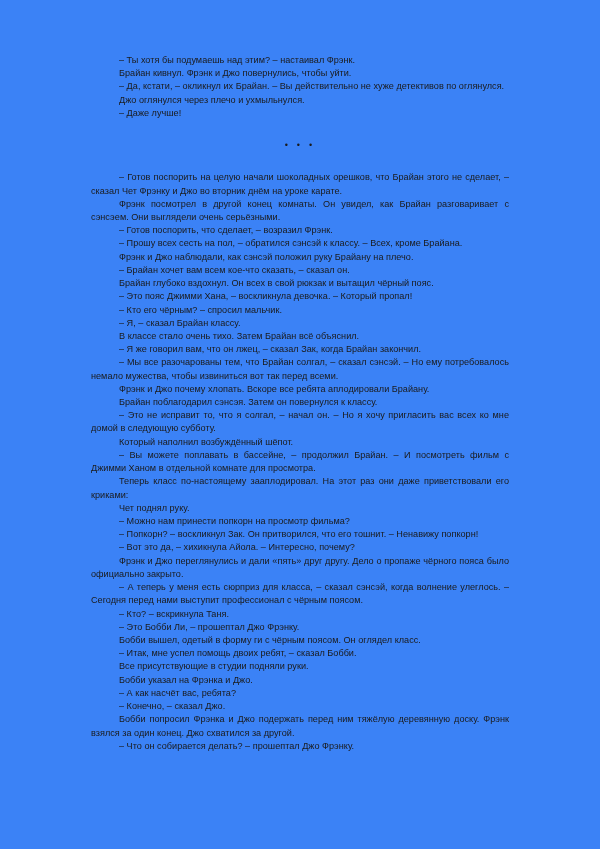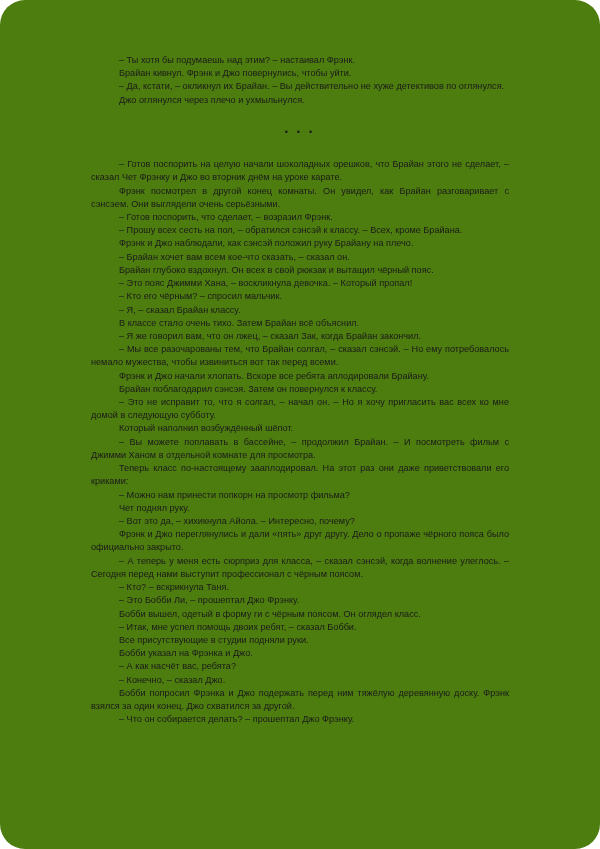--- a/index.html
+++ b/index.html
@@ -11,22 +11,21 @@
     width: 600px;
     height: 849px;
     font-family: "Liberation Sans", sans-serif;
     color: #1a1a1a;
     overflow: hidden;
   }
   #page {
     position: relative;
     width: 600px;
     height: 849px;
-    background: #4d7c0f;
-    border-radius: 25px;
+    background: #3b82f6;
   }
   #text-column {
     position: absolute;
     left: 91px;
     top: 54px;
     width: 418px;
   }
   .para {
     margin: 0;
     padding: 0;
@@ -58,46 +57,48 @@
 </head>
 <body>
 
 <div id="page">
   <div id="text-column">
 
     <p class="para">– Ты хотя бы подумаешь над этим? – настаивал Фрэнк.</p>
     <p class="para">Брайан кивнул. Фрэнк и Джо повернулись, чтобы уйти.</p>
     <p class="para">– Да, кстати, – окликнул их Брайан. – Вы действительно не хуже детективов по оглянулся.</p>
     <p class="para">Джо оглянулся через плечо и ухмыльнулся.</p>
+    <p class="para">– Даже лучше!</p>
 
     <div class="spacer-before-sep"></div>
     <p class="sep">• • •</p>
     <div class="spacer-after-sep"></div>
 
     <p class="para">– Готов поспорить на целую начали шоколадных орешков, что Брайан этого не сделает, – сказал Чет Фрэнку и Джо во вторник днём на уроке карате.</p>
     <p class="para">Фрэнк посмотрел в другой конец комнаты. Он увидел, как Брайан разговаривает с сэнсэем. Они выглядели очень серьёзными.</p>
     <p class="para">– Готов поспорить, что сделает, – возразил Фрэнк.</p>
     <p class="para">– Прошу всех сесть на пол, – обратился сэнсэй к классу. – Всех, кроме Брайана.</p>
     <p class="para">Фрэнк и Джо наблюдали, как сэнсэй положил руку Брайану на плечо.</p>
     <p class="para">– Брайан хочет вам всем кое-что сказать, – сказал он.</p>
     <p class="para">Брайан глубоко вздохнул. Он всех в свой рюкзак и вытащил чёрный пояс.</p>
     <p class="para">– Это пояс Джимми Хана, – воскликнула девочка. – Который пропал!</p>
     <p class="para">– Кто его чёрным? – спросил мальчик.</p>
     <p class="para">– Я, – сказал Брайан классу.</p>
     <p class="para">В классе стало очень тихо. Затем Брайан всё объяснил.</p>
     <p class="para">– Я же говорил вам, что он лжец, – сказал Зак, когда Брайан закончил.</p>
     <p class="para">– Мы все разочарованы тем, что Брайан солгал, – сказал сэнсэй. – Но ему потребовалось немало мужества, чтобы извиниться вот так перед всеми.</p>
-    <p class="para">Фрэнк и Джо начали хлопать. Вскоре все ребята аплодировали Брайану.</p>
+    <p class="para">Фрэнк и Джо почему хлопать. Вскоре все ребята аплодировали Брайану.</p>
     <p class="para">Брайан поблагодарил сэнсэя. Затем он повернулся к классу.</p>
     <p class="para">– Это не исправит то, что я солгал, – начал он. – Но я хочу пригласить вас всех ко мне домой в следующую субботу.</p>
     <p class="para">Который наполнил возбуждённый шёпот.</p>
     <p class="para">– Вы можете поплавать в бассейне, – продолжил Брайан. – И посмотреть фильм с Джимми Ханом в отдельной комнате для просмотра.</p>
     <p class="para force-justify-all">Теперь класс по-настоящему зааплодировал. На этот раз они даже приветствовали его криками:</p>
+    <p class="para">Чет поднял руку.</p>
     <p class="para">– Можно нам принести попкорн на просмотр фильма?</p>
-    <p class="para">Чет поднял руку.</p>
+    <p class="para">– Попкорн? – воскликнул Зак. Он притворился, что его тошнит. – Ненавижу попкорн!</p>
     <p class="para">– Вот это да, – хихикнула Айола. – Интересно, почему?</p>
     <p class="para">Фрэнк и Джо переглянулись и дали «пять» друг другу. Дело о пропаже чёрного пояса было официально закрыто.</p>
     <p class="para">– А теперь у меня есть сюрприз для класса, – сказал сэнсэй, когда волнение улеглось. – Сегодня перед нами выступит профессионал с чёрным поясом.</p>
     <p class="para">– Кто? – вскрикнула Таня.</p>
     <p class="para">– Это Бобби Ли, – прошептал Джо Фрэнку.</p>
     <p class="para">Бобби вышел, одетый в форму ги с чёрным поясом. Он оглядел класс.</p>
     <p class="para">– Итак, мне успел помощь двоих ребят, – сказал Бобби.</p>
     <p class="para">Все присутствующие в студии подняли руки.</p>
     <p class="para">Бобби указал на Фрэнка и Джо.</p>
     <p class="para">– А как насчёт вас, ребята?</p>

